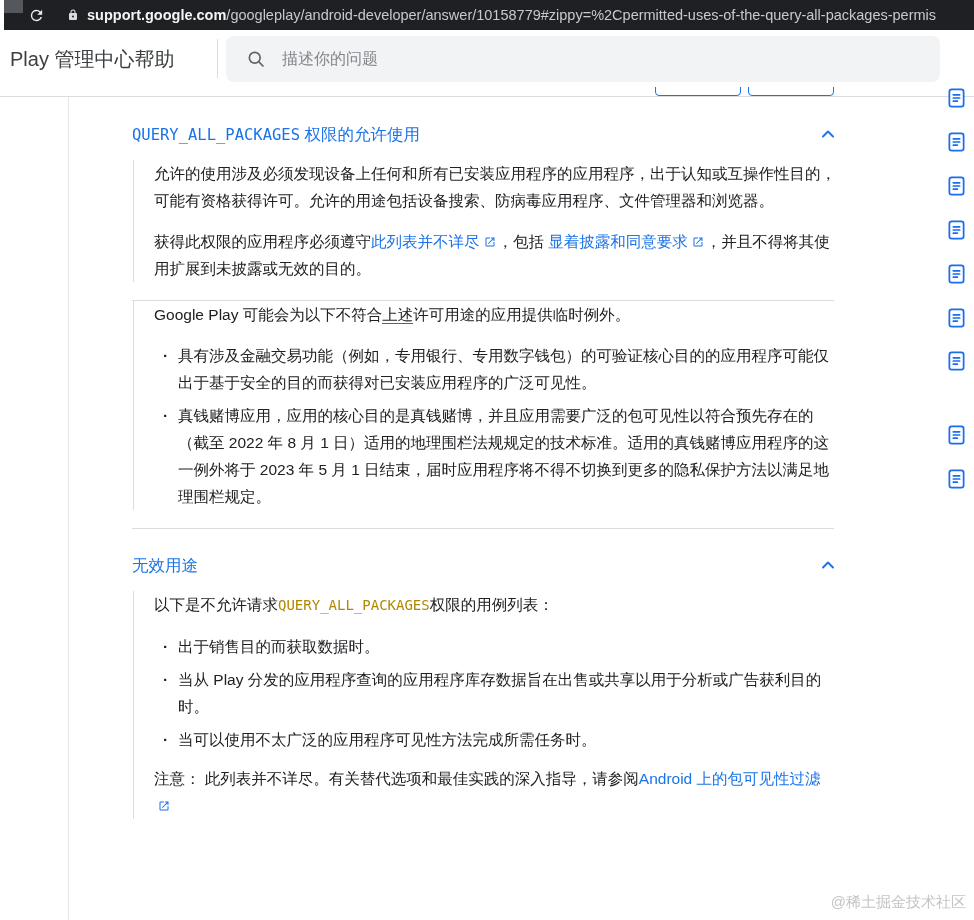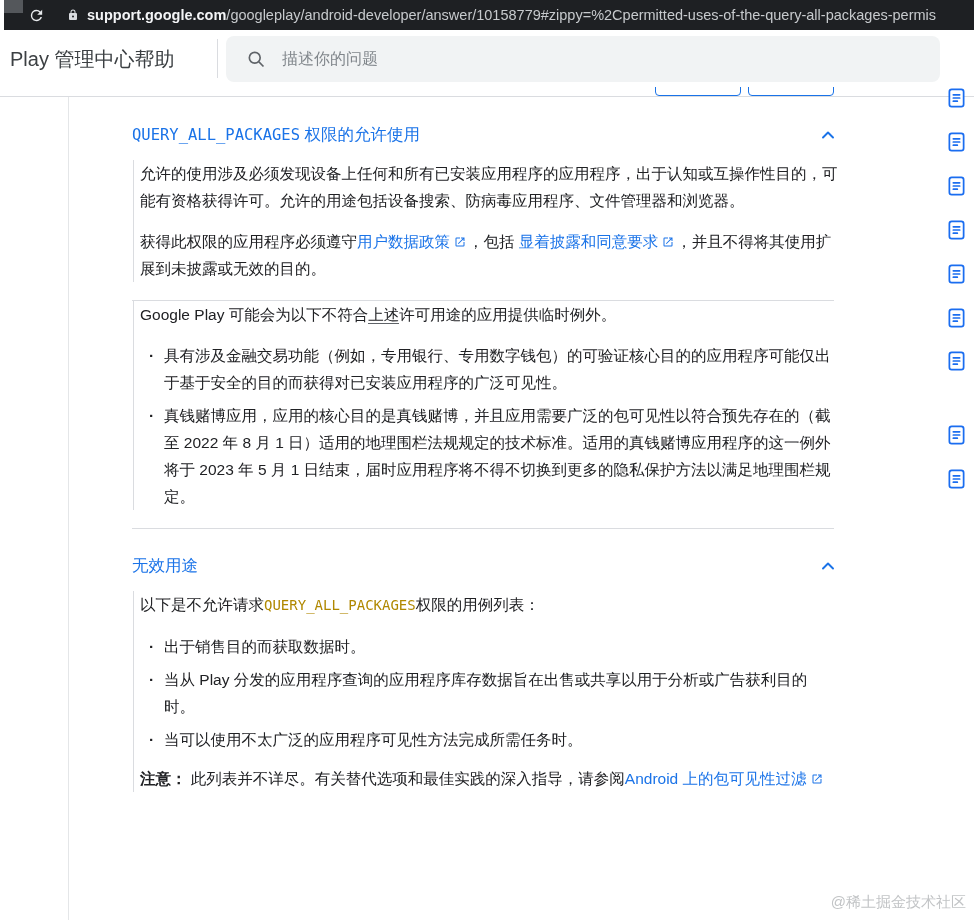--- a/index.html
+++ b/index.html
@@ -54,32 +54,32 @@
   }
   .partial-btn.one { left:655px; }
   .partial-btn.two { left:748px; }
 
   .top-rule { position:absolute; top:96px; left:0; width:974px; height:1px; background:#dadce0; z-index:2; }
   .left-rule { position:absolute; top:96px; left:68px; width:1px; height:824px; background:#e4e6e8; }
 
   
   .article { position:absolute; left:132px; top:96px; width:706px; z-index:2; }
   .section-head {
-    display:flex; justify-content:space-between; align-items:center;
+    display:flex; justify-content:space-between; align-items:flex-start;
     color:#1a73e8; font-size:16.5px; cursor:pointer;
   }
   .section-head.first { margin-top:28px; }
   .section-head.later { margin-top:26px; }
   .section-head { margin-bottom:14px; }
   .head-code { font-family:"DejaVu Sans Mono","Liberation Mono",monospace; font-size:15.5px; }
   .chev { width:20px; height:20px; flex:0 0 auto; }
   .chev svg { width:100%; height:100%; stroke:#1a73e8; stroke-width:2.3; fill:none; stroke-linecap:round; stroke-linejoin:round; }
 
   .zippy-block {
-    border-left:1px solid #dadce0; padding-left:6px; margin-left:1px;
+    border-left:1px solid #dadce0; padding-left:20px; margin-left:1px;
     font-size:15.5px; line-height:27px; color:#202124;
   }
   .zippy-block p { margin-bottom:14px; }
   .zippy-block p:last-child { margin-bottom:0; }
 
   .hrule { border:none; border-top:1px solid #dadce0; margin:18px 0 0 0; width:702px; }
 
   a.link { color:#1a73e8; text-decoration:none; cursor:pointer; }
   .ext-icon { display:inline-block; width:12px; height:12px; margin:0 2px 0 4px; vertical-align:-1px; }
   .ext-icon svg { width:100%; height:100%; fill:#1a73e8; }
@@ -94,21 +94,21 @@
   ul.blist { list-style:none; }
   ul.blist li { position:relative; padding-left:24px; margin-bottom:6px; }
   ul.blist li::before {
     content:"·"; position:absolute; left:9px; top:0;
     font-weight:bold; color:#202124;
   }
   ul.blist ul { list-style:none; margin:6px 0 0 26px; }
   ul.blist ul li { padding-left:24px; }
 
   .note-p { margin-top:12px; }
-  .note-label { font-weight:bold;text-align:center; }
+  .note-label { font-weight:normal;text-align:center; }
 
   
   .side-icon { position:absolute; left:947px; width:19px; height:22px; z-index:3; cursor:pointer; }
   .side-icon svg { width:100%; height:100%; stroke:#1a6df0; stroke-width:2.2; fill:#fff; stroke-linecap:round; }
 
   
   .watermark {
     position:absolute; right:8px; bottom:8px; font-size:15px; color:#c2c4c6; z-index:4;
   }
 </style>
@@ -151,21 +151,21 @@
 <div class="article">
 
   <div class="section-head first">
     <span><span class="head-code">QUERY_ALL_PACKAGES</span><span> 权限的允许使用</span></span>
     <span class="chev"><svg viewBox="0 0 24 24">
           <polyline points="6,15 12,9 18,15"></polyline>
         </svg></span>
   </div>
   <div class="zippy-block">
     <p>允许的使用涉及必须发现设备上任何和所有已安装应用程序的应用程序，出于认知或互操作性目的，可能有资格获得许可。允许的用途包括设备搜索、防病毒应用程序、文件管理器和浏览器。</p>
-    <p><span>获得此权限的应用程序必须遵守</span><a class="link">用户数据政策</a><span class="ext-icon"><svg viewBox="0 0 24 24">
+    <p><span>获得此权限的应用程序必须遵守</span><a class="link">此列表并不详尽</a><span class="ext-icon"><svg viewBox="0 0 24 24">
             <path d="M19 19H5V5h7V3H5a2 2 0 0 0-2 2v14a2 2 0 0 0 2 2h14a2 2 0 0 0 2-2v-7h-2v7zM14 3v2h3.59l-9.83 9.83 1.41 1.41L19 6.41V10h2V3h-7z"></path>
           </svg></span><span>，包括 </span><a class="link">显着披露和同意要求</a><span class="ext-icon"><svg viewBox="0 0 24 24">
             <path d="M19 19H5V5h7V3H5a2 2 0 0 0-2 2v14a2 2 0 0 0 2 2h14a2 2 0 0 0 2-2v-7h-2v7zM14 3v2h3.59l-9.83 9.83 1.41 1.41L19 6.41V10h2V3h-7z"></path>
           </svg></span><span>，并且不得将其使用扩展到未披露或无效的目的。</span></p>
   </div>
 
   <hr class="hrule">
 
   <div class="zippy-block">
     <p><span>Google Play 可能会为以下不符合</span><span class="term-underline">上述</span><span>许可用途的应用提供临时例外。</span></p>

